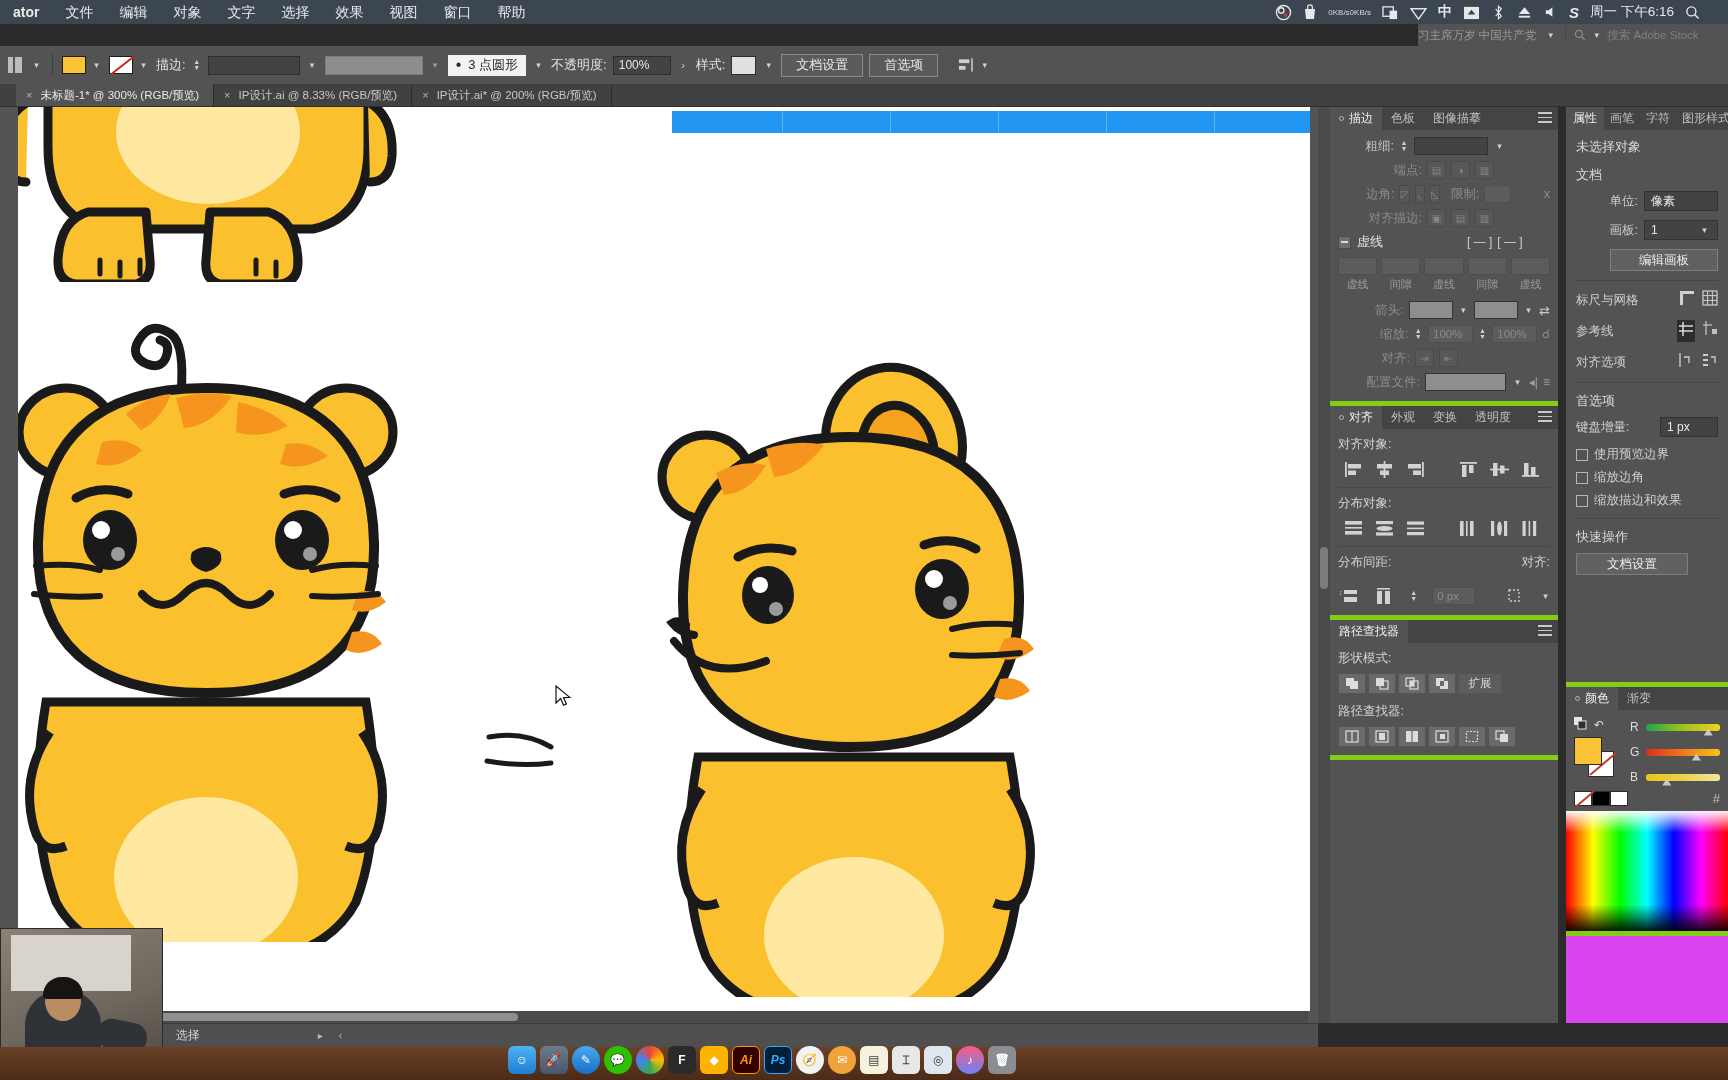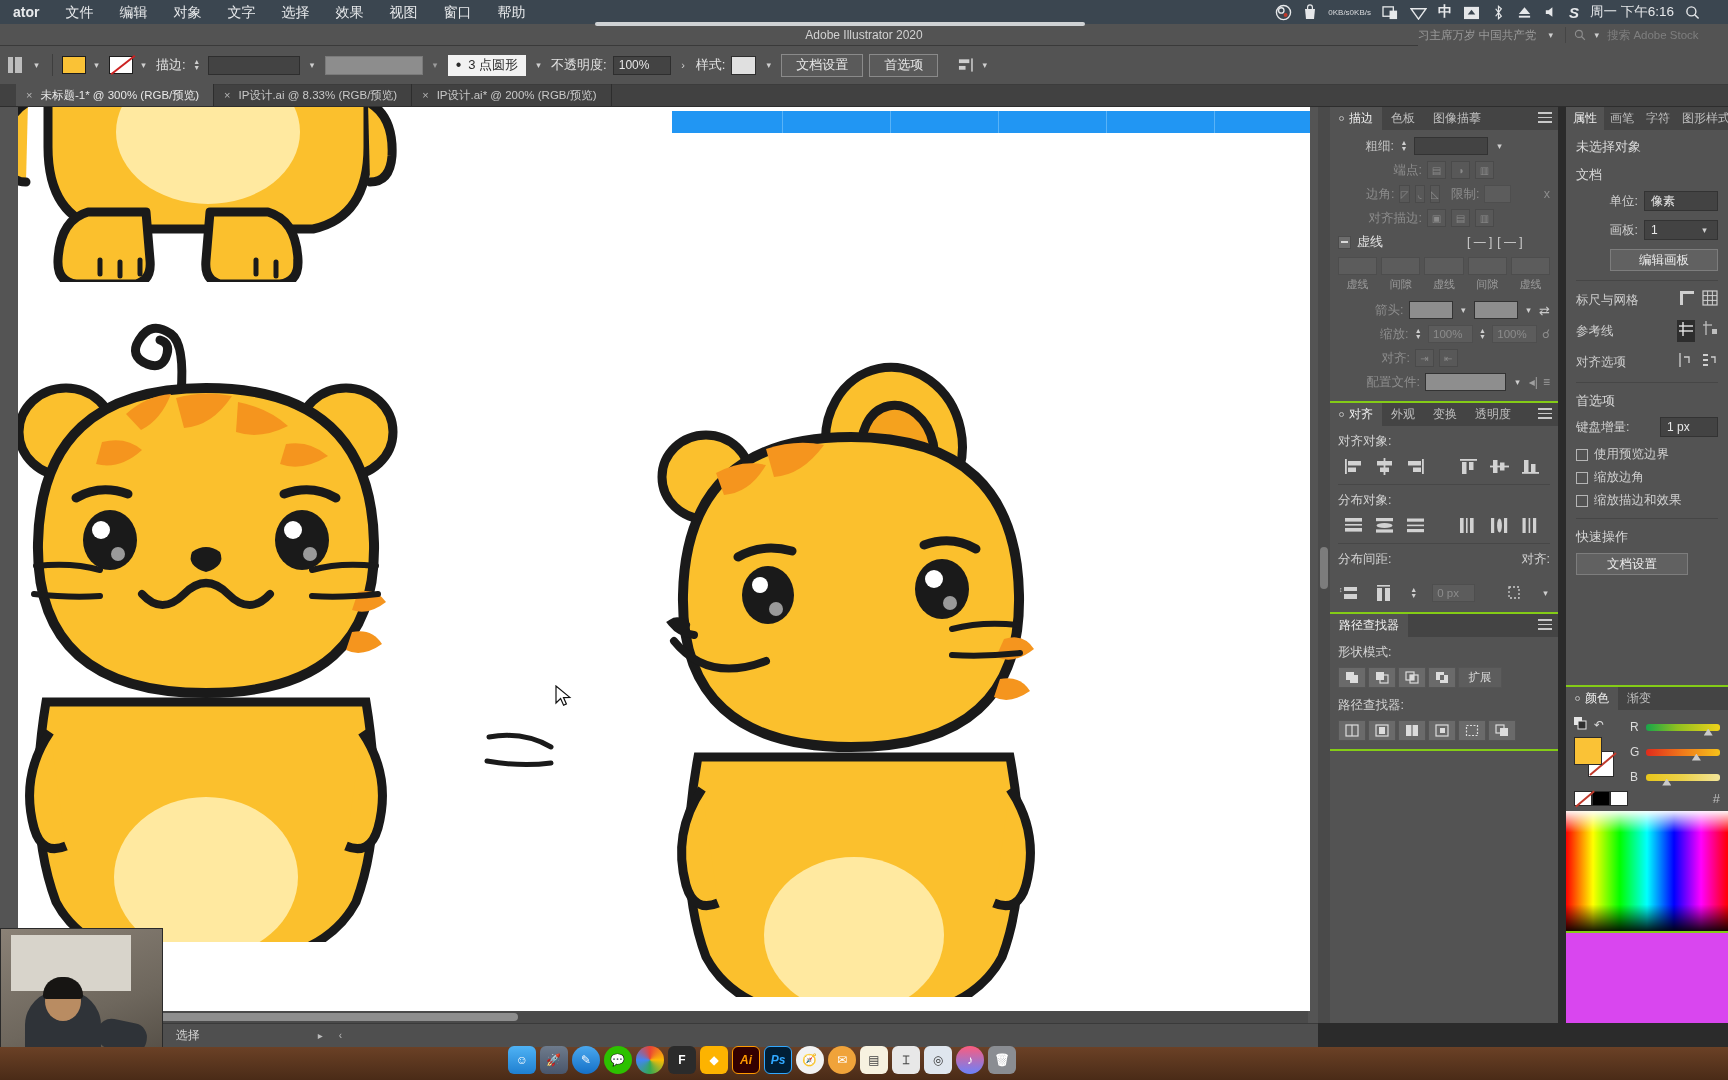--- a/index.html
+++ b/index.html
@@ -73,21 +73,21 @@
      border-top:1px solid #3a3a3a; }
   .statusbar .nav { display:flex; align-items:center; gap:10px; padding:0 8px; color:#bdbdbd; font-size:10px;}
   .statusbar .stxt { margin-left:110px; font-size:12px; color:#d5d5d5; }
 
   
   .dockA { position:absolute; left:1330px; top:107px; width:228px; height:916px; background:#535353; }
   .dockB { position:absolute; left:1566px; top:107px; width:162px; height:916px; background:#d946ef; }
   .dockrail { position:absolute; left:1318px; top:107px; width:12px; height:916px; background:#4a4a4a; }
   .dockrail .grip { position:absolute; left:2px; top:440px; width:8px; height:42px; background:#7c7c7c; border-radius:5px; }
 
-  .panel { background:#535353; border-bottom:2px solid #84cc16; }
+  .panel { background:#535353; border-bottom:5px solid #84cc16; }
   .ptabs { display:flex; align-items:flex-end; height:23px; background:#444444; position:relative; }
   .ptab { height:23px; padding:0 9px; display:flex; align-items:center; font-size:12px;
      color:#bfbfbf; white-space:nowrap; }
   .ptab.active { background:#535353; color:#f0f0f0; }
   .ptab .dot { width:5px; height:5px; border:1px solid #b9b9b9; border-radius:50%; margin-right:5px; }
   .pmenu { position:absolute; right:6px; top:5px; width:14px; height:12px; }
   .pmenu i { display:block; height:1.5px; background:#c9c9c9; margin-bottom:3px; }
   .pbody { padding:7px 8px 8px 8px; }
   .row { display:flex; align-items:center; gap:5px; margin-bottom:6px; }
   .rlbl { color:#c4c4c4; font-size:12.5px; text-align:right; white-space:nowrap; }
@@ -239,24 +239,20 @@
       <span class="ic clock">周一 下午6:16</span>
       <span class="ic">
         <svg width="15" height="15" viewBox="0 0 16 16">
             <circle cx="6.8" cy="6.8" r="4.8" fill="none" stroke="#e6e8ea" stroke-width="1.5"></circle>
             <line x1="10.4" y1="10.4" x2="14.5" y2="14.5" stroke="#e6e8ea" stroke-width="1.6"></line>
           </svg>
       </span>
     </div>
   </div>
 
-  <div class="aititle">
-    <div class="winstrip"></div>
-    <span>Adobe Illustrator 2020</span>
-  </div>
   <div style="position:absolute;left:1418px;top:24px;width:310px;height:22px;background:#535353;display:flex;align-items:center;justify-content:flex-start;gap:8px;padding-right:8px;">
     <span style="font-size:11.5px;color:#9a9a9a;">习主席万岁 中国共产党</span>
     <span class="caret">▾</span>
     <div style="width:1px;height:16px;background:#454545;"></div>
     <div style="display:flex;align-items:center;gap:4px;width:140px;">
       <svg width="12" height="12" viewBox="0 0 16 16">
           <circle cx="6.5" cy="6.5" r="4.6" fill="none" stroke="#8d8d8d" stroke-width="1.5"></circle>
           <line x1="10" y1="10" x2="14.5" y2="14.5" stroke="#8d8d8d" stroke-width="1.6"></line>
         </svg>
       <span class="caret">▾</span>

